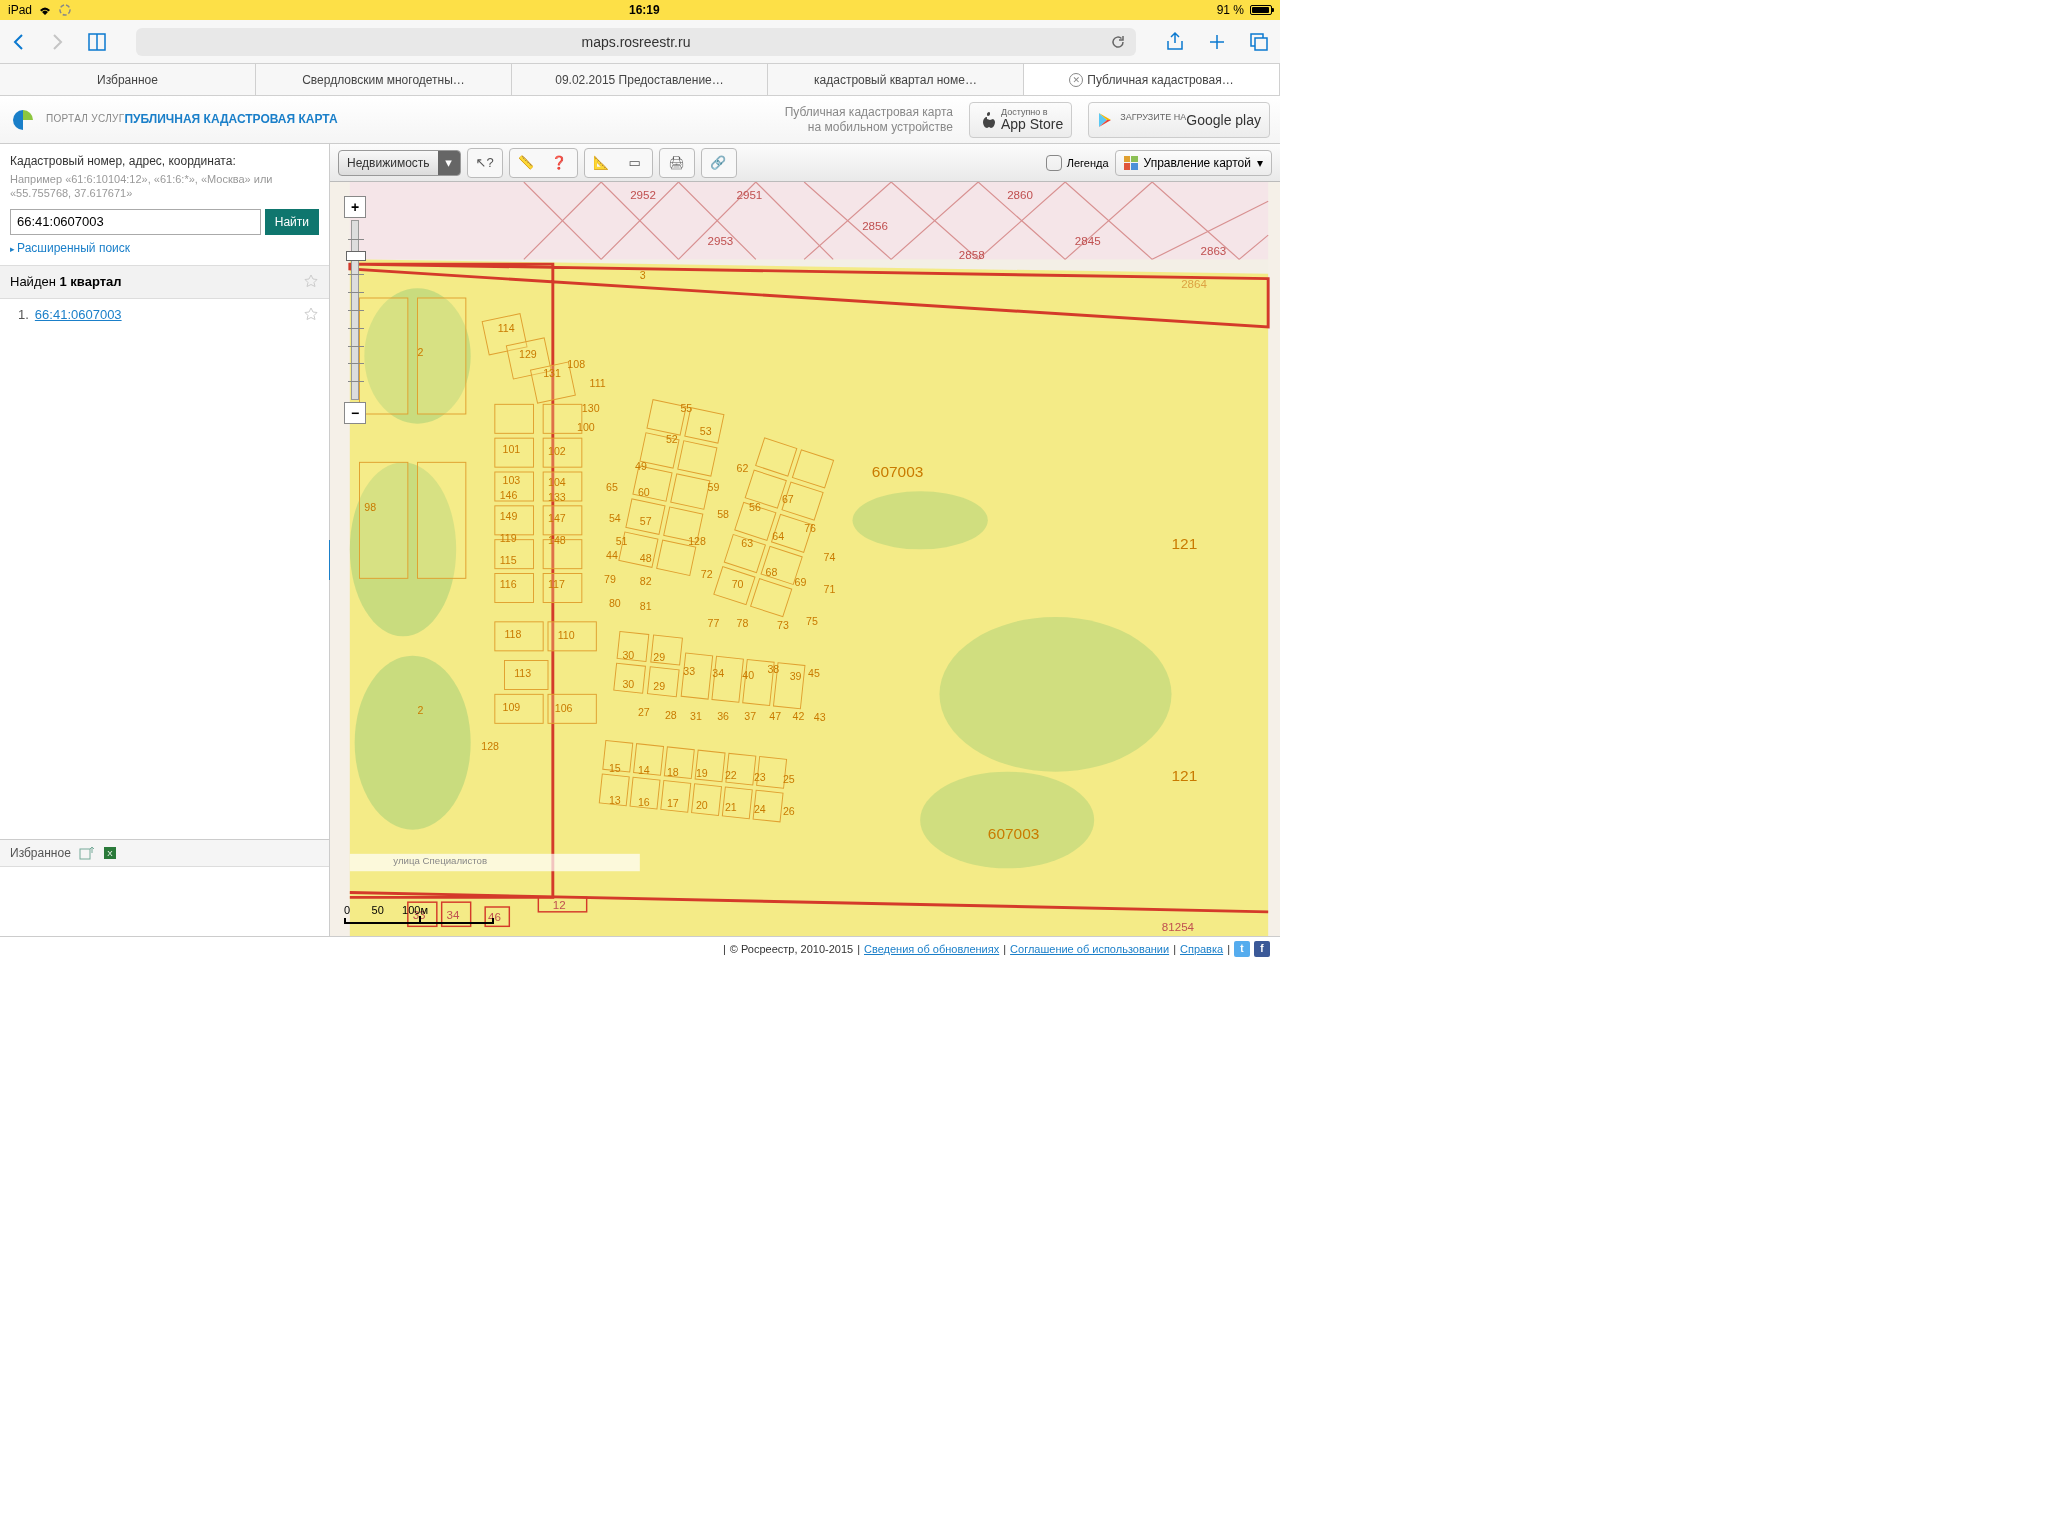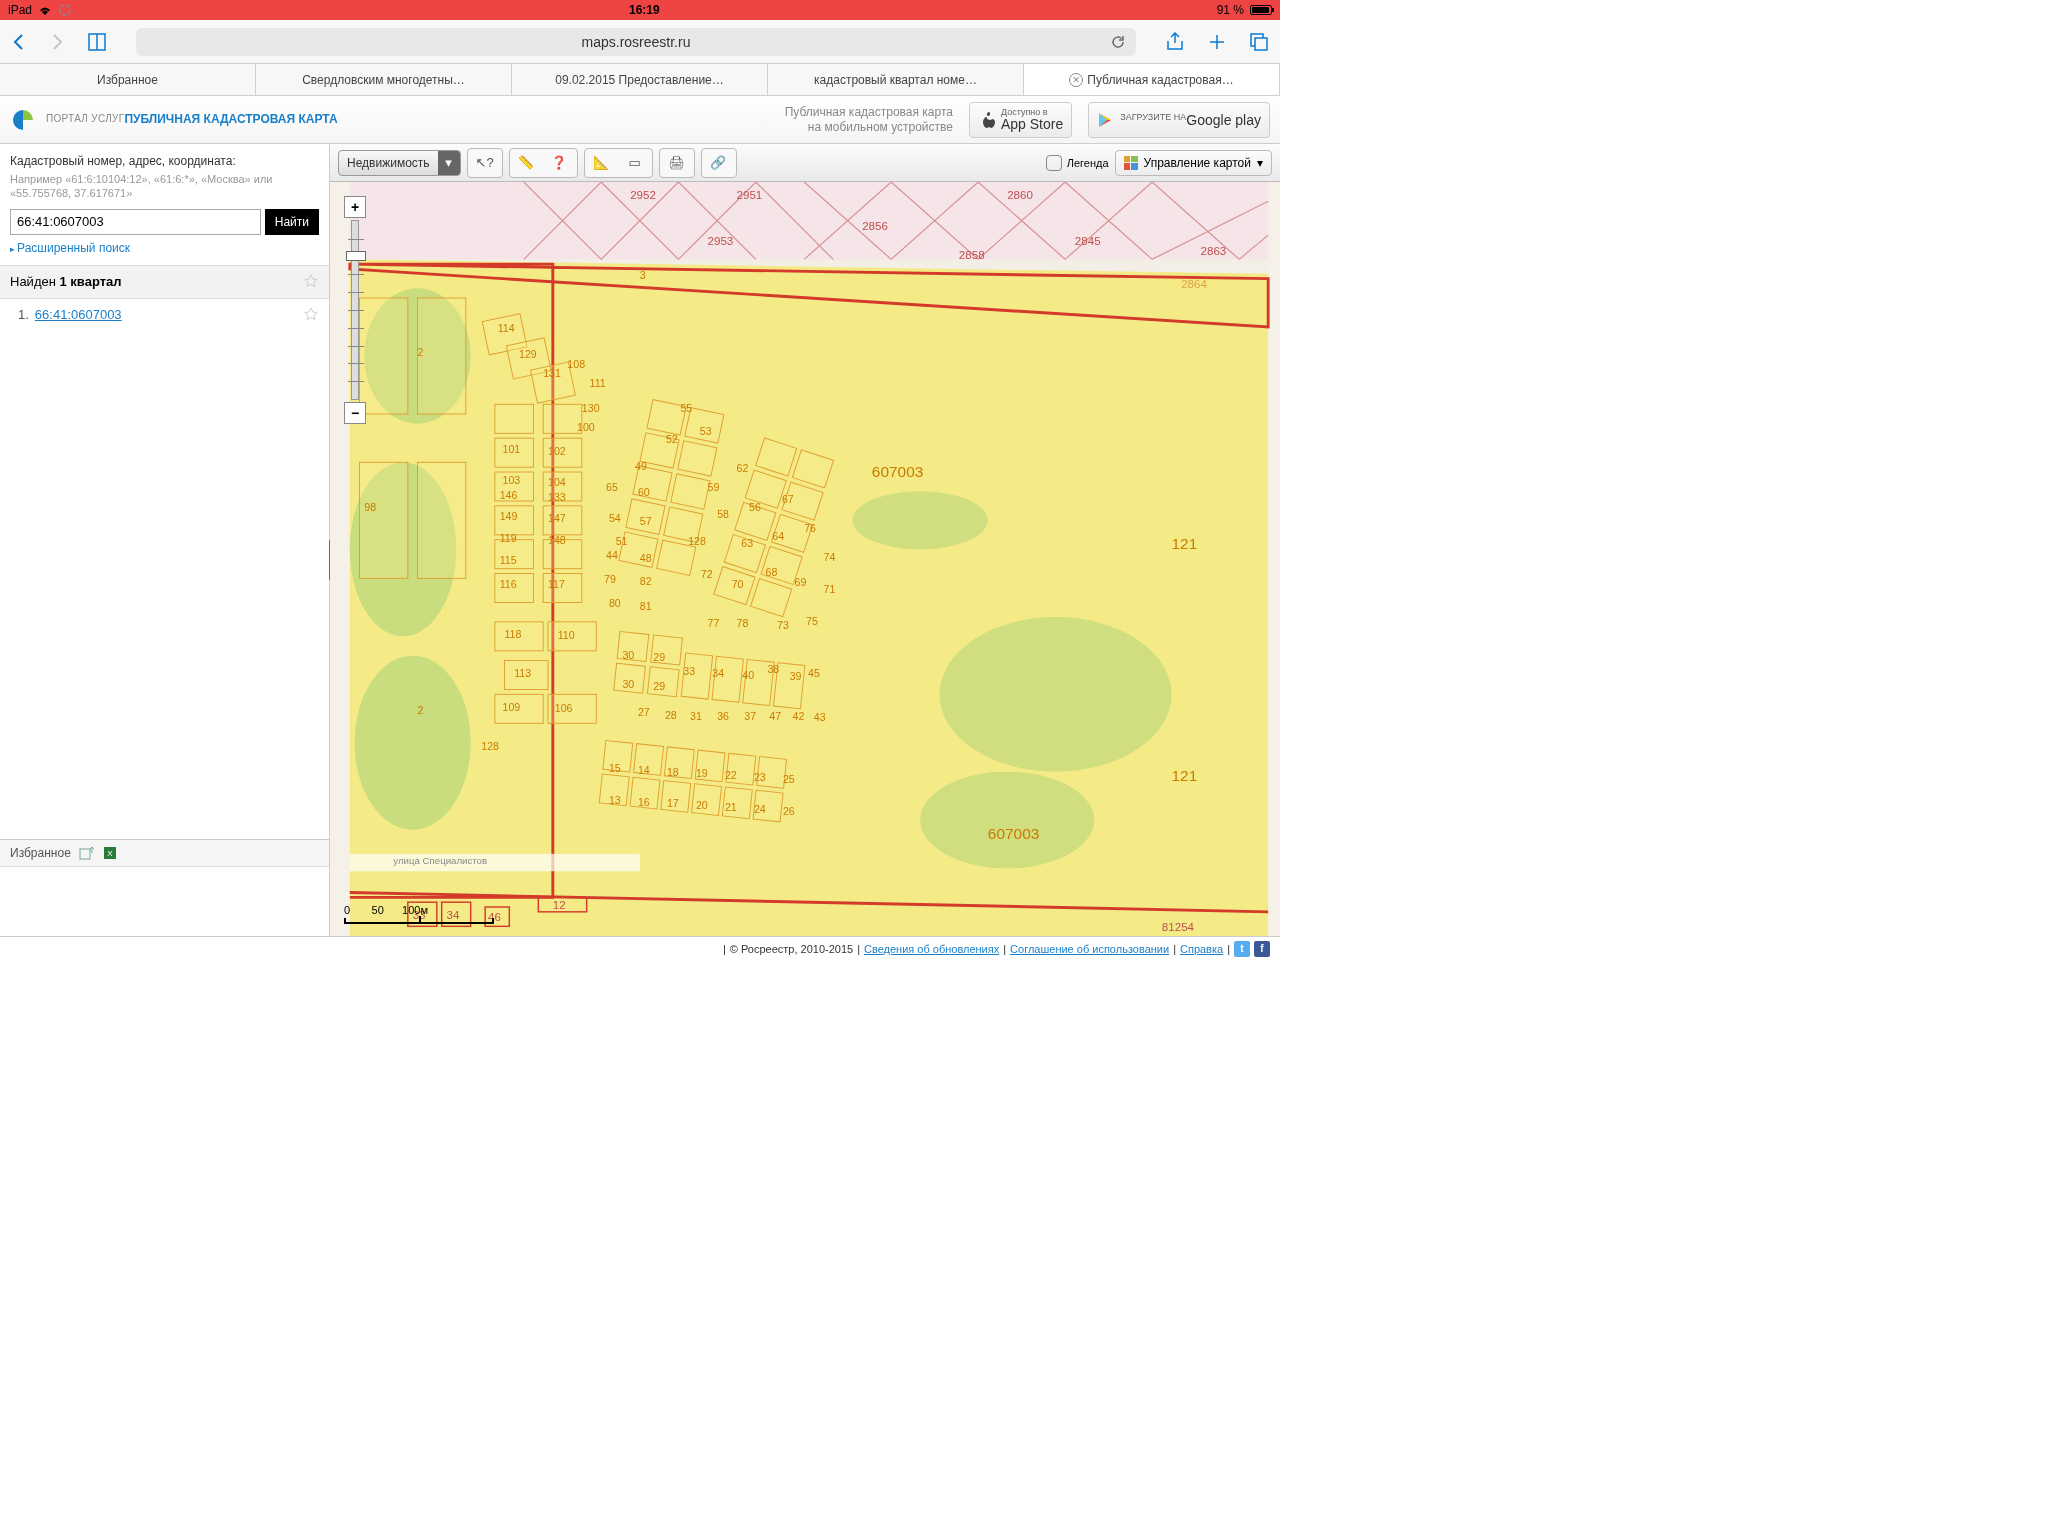--- a/index.html
+++ b/index.html
@@ -1,19 +1,19 @@
 <!DOCTYPE html>
 <html><head>
 <meta charset="utf-8">
 <style>
 * { margin: 0; padding: 0; box-sizing: border-box; font-family: Arial, Helvetica, sans-serif; }
 body { width: 1280px; height: 960px; background: #fff; overflow: hidden; font-size: 13px; }
 
 
-.status-bar { height: 20px; background: #ef4444; display: flex; align-items: center; padding: 0 8px; justify-content: space-between; font-size: 12px; }
+.status-bar { height: 20px; background: #fde047; display: flex; align-items: center; padding: 0 8px; justify-content: space-between; font-size: 12px; }
 .status-left, .status-right { display: flex; align-items: center; gap: 6px; }
 .status-center { font-weight: 600; }
 .wifi-icon { width: 14px; height: 10px; display: inline-block; }
 .battery-icon { width: 22px; height: 10px; border: 1px solid #000; border-radius: 2px; position: relative; }
 .battery-icon::after { content: ''; position: absolute; right: -3px; top: 2px; width: 2px; height: 4px; background: #000; border-radius: 0 1px 1px 0; }
 .battery-fill { position: absolute; left: 1px; top: 1px; bottom: 1px; width: 85%; background: #000; border-radius: 1px; }
 
 
 .safari-bar { height: 44px; background: #f7f7f7; border-bottom: 1px solid #d0d0d0; display: flex; align-items: center; gap: 20px; padding: 0 10px; }
 .nav-arrow { width: 18px; height: 18px; cursor: pointer; }
@@ -40,21 +40,21 @@
 .store-icon { width: 18px; height: 18px; }
 
 
 .main { display: flex; height: calc(100% - 20px - 44px - 32px - 48px - 24px); }
 .sidebar { width: 330px; border-right: 1px solid #ccc; display: flex; flex-direction: column; position: relative; background: #fff; }
 .search-block { padding: 10px; border-bottom: 1px solid #ddd; }
 .search-help { font-size: 12px; color: #333; margin-bottom: 4px; }
 .search-hint { font-size: 11px; color: #999; line-height: 1.3; }
 .search-row { display: flex; gap: 4px; margin-top: 8px; }
 .search-input { flex: 1; height: 26px; border: 1px solid #aaa; padding: 0 6px; font-size: 13px; }
-.search-btn { height: 26px; padding: 0 10px; background: #000000; color: #fff; border: none; font-size: 12px; cursor: pointer; }
+.search-btn { height: 26px; padding: 0 10px; background: #0f766e; color: #fff; border: none; font-size: 12px; cursor: pointer; }
 .adv-link { color: #1a7fc9; font-size: 12px; margin-top: 6px; display: inline-block; cursor: pointer; }
 .adv-link::before { content: '▸ '; color: #1a7fc9; font-size: 9px; }
 .result-header { padding: 8px 10px; background: #f2f2f2; border-bottom: 1px solid #ddd; display: flex; align-items: center; justify-content: space-between; font-size: 13px; }
 .result-list { flex: 1; overflow: auto; }
 .result-item { padding: 8px 10px 8px 18px; display: flex; align-items: center; justify-content: space-between; font-size: 13px; }
 .result-item .num { color: #555; margin-right: 6px; }
 .result-link { color: #1a7fc9; text-decoration: underline; cursor: pointer; }
 .star { width: 16px; height: 16px; color: #ccc; cursor: pointer; }
 .fav-panel { border-top: 1px solid #ccc; background: #f5f5f5; padding: 6px 10px; display: flex; align-items: center; gap: 8px; font-size: 12px; color: #555; }
 .fav-body { height: 70px; border-top: 1px solid #ddd; }

